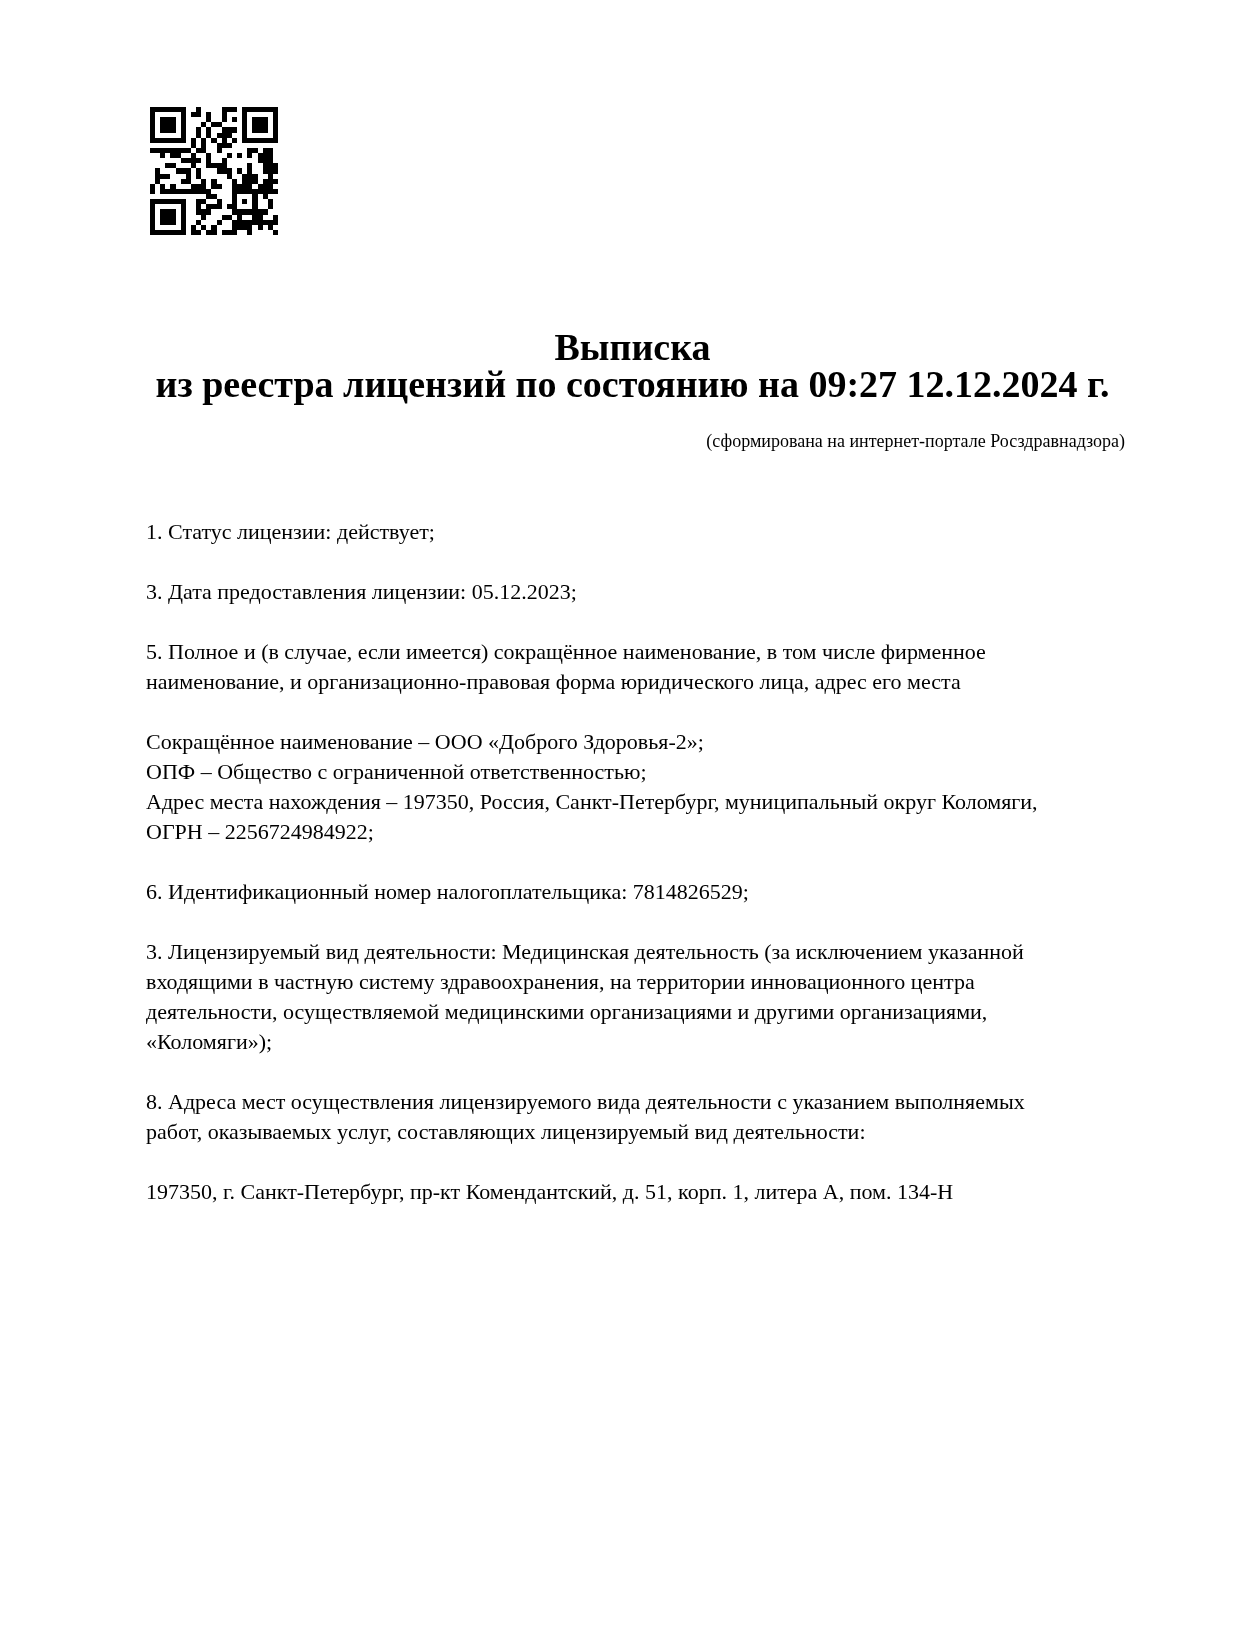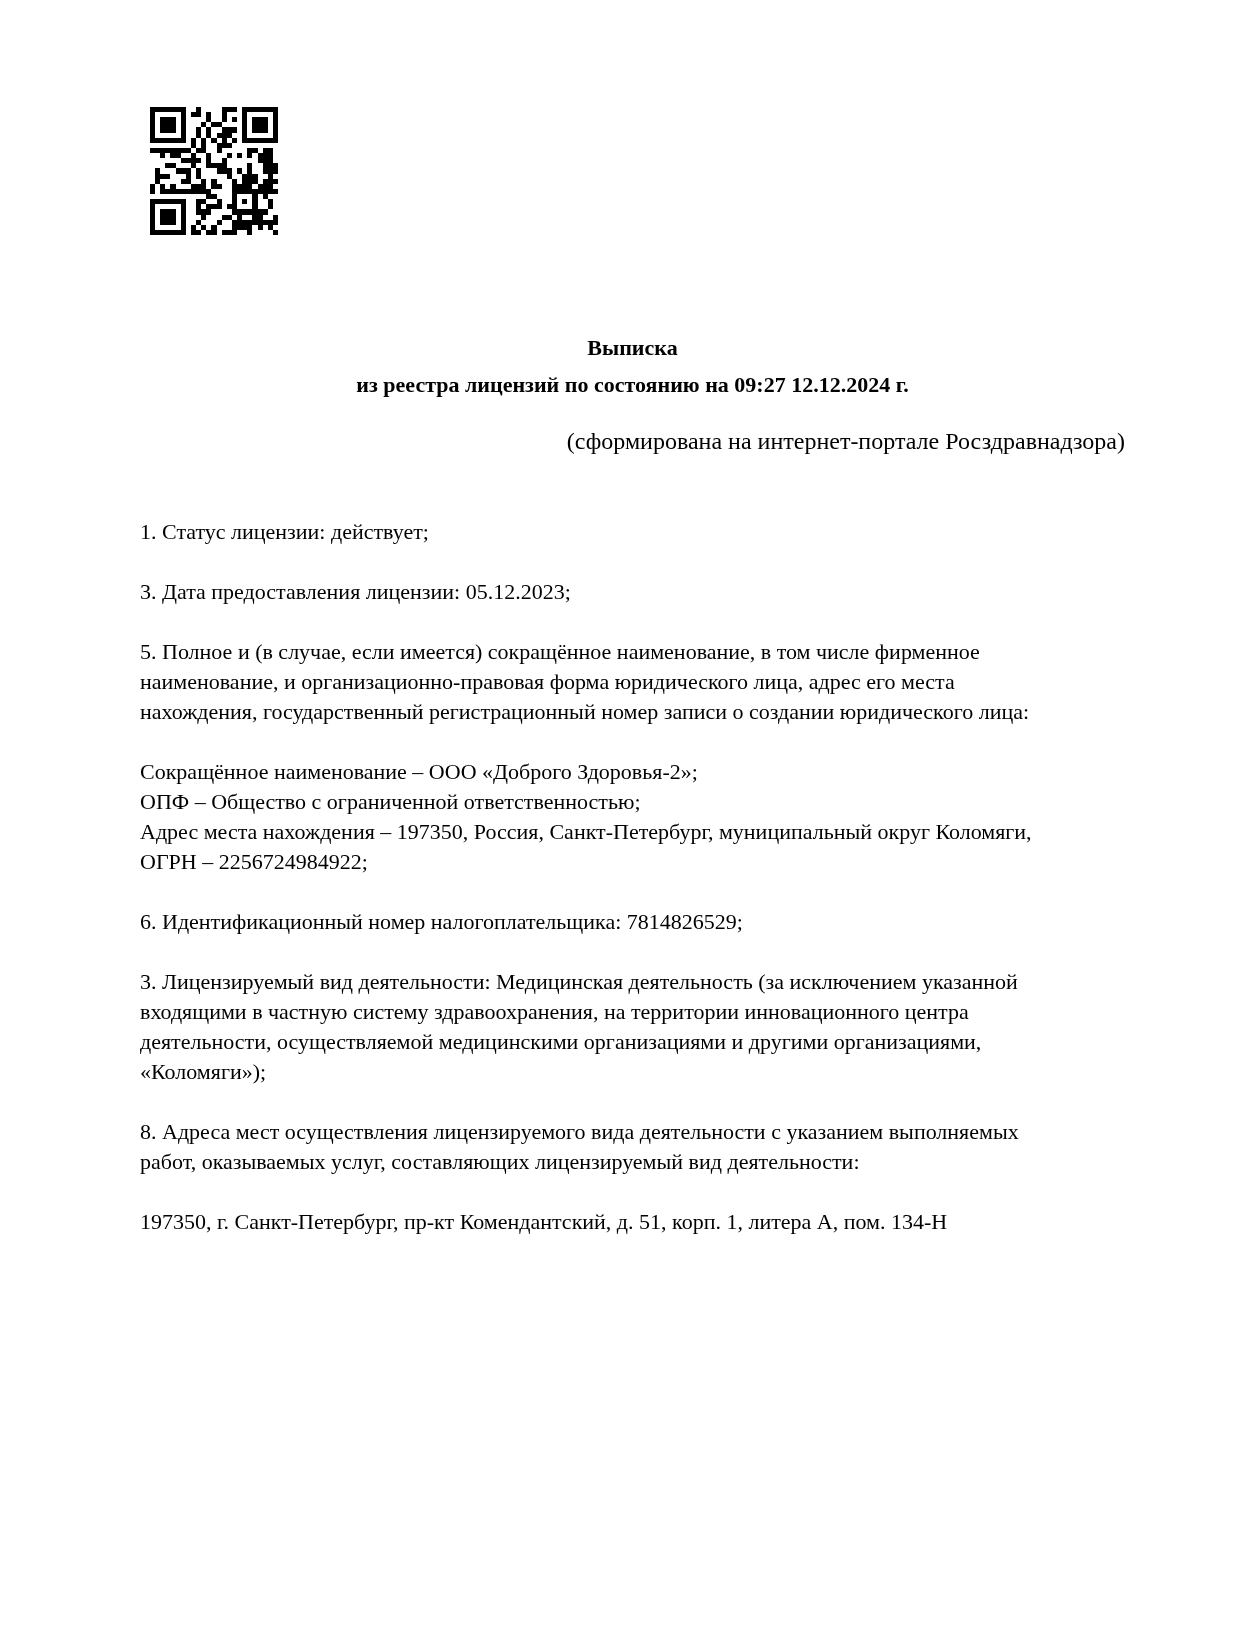--- a/index.html
+++ b/index.html
@@ -7,31 +7,31 @@
     position:relative;
     width:1240px;height:1650px;
     background:#ffffff;color:#000000;
     font-family:"Liberation Serif","DejaVu Serif",serif;
     overflow:hidden;
   }
   .qr{position:absolute;left:150px;top:107px;width:128px;height:128px;}
   .qr svg{display:block;width:100%;height:100%;}
   .title-block{
     position:absolute;left:140px;top:329px;width:985px;
-    text-align:center;font-weight:bold;font-size:22px;line-height:37px;
+    text-align:center;font-weight:bold;font-size:38px;line-height:37px;
   }
   .note{
     position:absolute;left:140px;top:429px;width:985px;
-    text-align:right;font-size:24px;line-height:24px;
+    text-align:right;font-size:18px;line-height:24px;
   }
   .content{
     position:absolute;left:140px;top:517px;width:975px;
     font-size:22px;line-height:30px;
   }
-  .content p{margin:0 0 30px 0;}
+  .content p{margin:0 0 30px 6px;}
   .ln{display:block;white-space:nowrap;}
 </style>
 </head>
 <body>
 
 <div class="page">
 
   <div class="qr" id="qr">
       <svg viewBox="0 0 25 25" shape-rendering="crispEdges" fill="#000000">
         <rect x="0" y="0" width="1" height="1"></rect>
@@ -362,21 +362,20 @@
   <div class="content" id="content">
       <p>
         <span class="ln">1. Статус лицензии: действует;</span>
       </p>
       <p>
         <span class="ln">3. Дата предоставления лицензии: 05.12.2023;</span>
       </p>
       <p>
         <span class="ln">5. Полное и (в случае, если имеется) сокращённое наименование, в том числе фирменное</span>
         <span class="ln">наименование, и организационно-правовая форма юридического лица, адрес его места</span>
-        <span class="ln">нахождения, государственный регистрационный номер записи о создании юридического лица:</span>
       </p>
       <p>
         <span class="ln">Сокращённое наименование – ООО «Доброго Здоровья-2»;</span>
         <span class="ln">ОПФ – Общество с ограниченной ответственностью;</span>
         <span class="ln">Адрес места нахождения – 197350, Россия, Санкт-Петербург, муниципальный округ Коломяги,</span>
         <span class="ln">ОГРН – 2256724984922;</span>
       </p>
       <p>
         <span class="ln">6. Идентификационный номер налогоплательщика: 7814826529;</span>
       </p>

